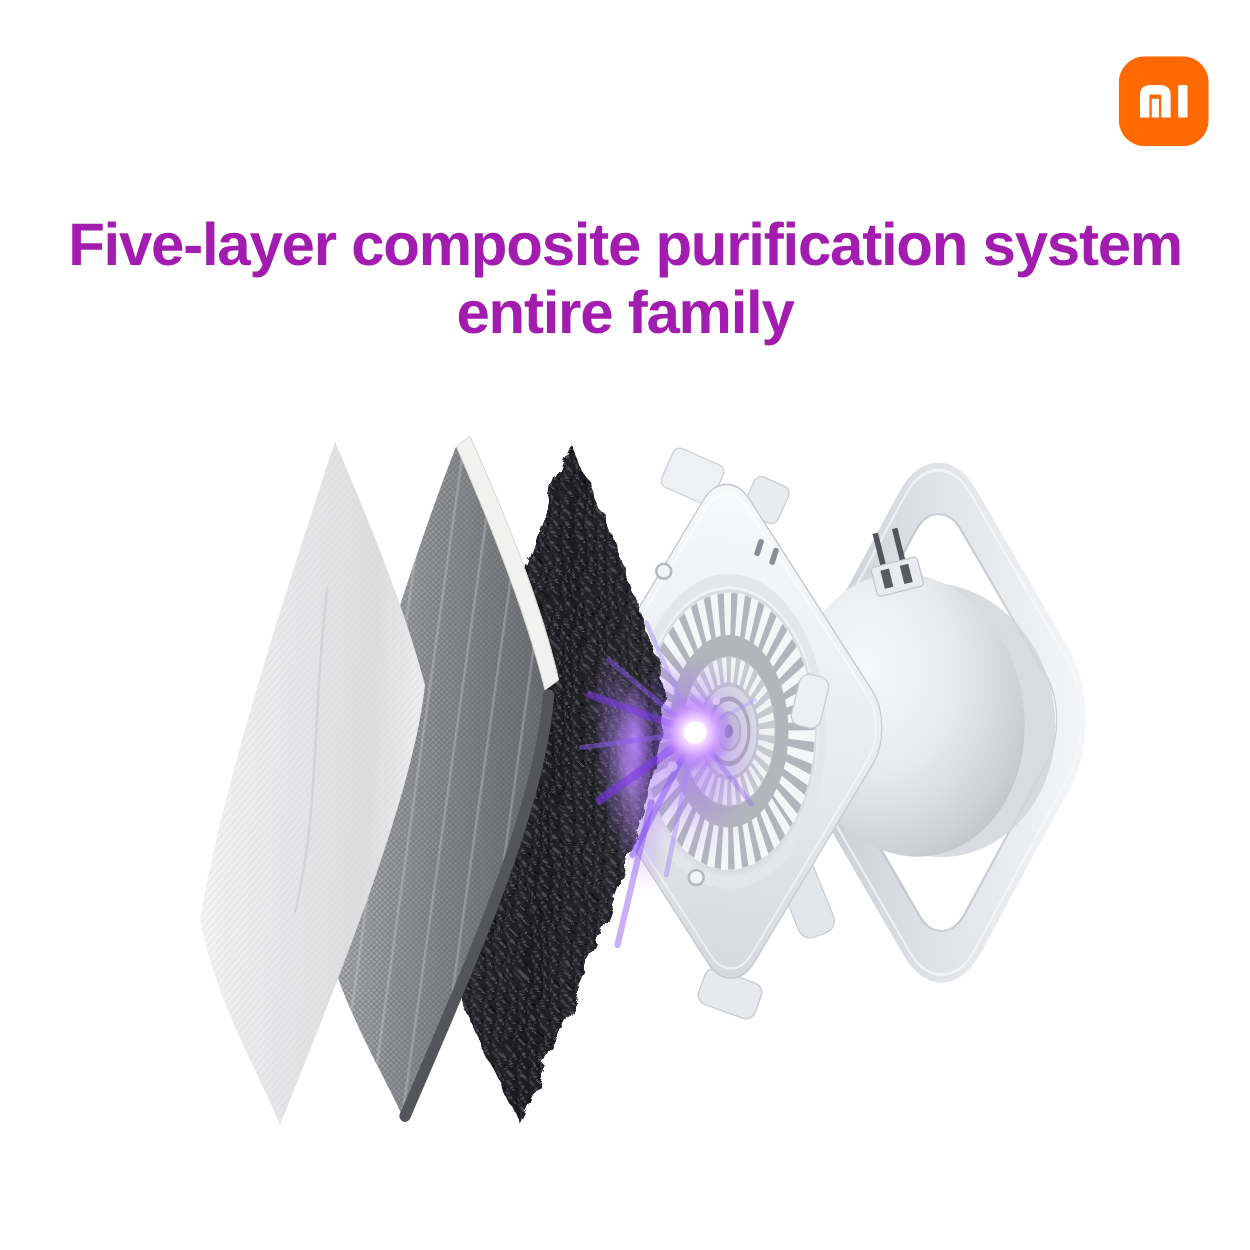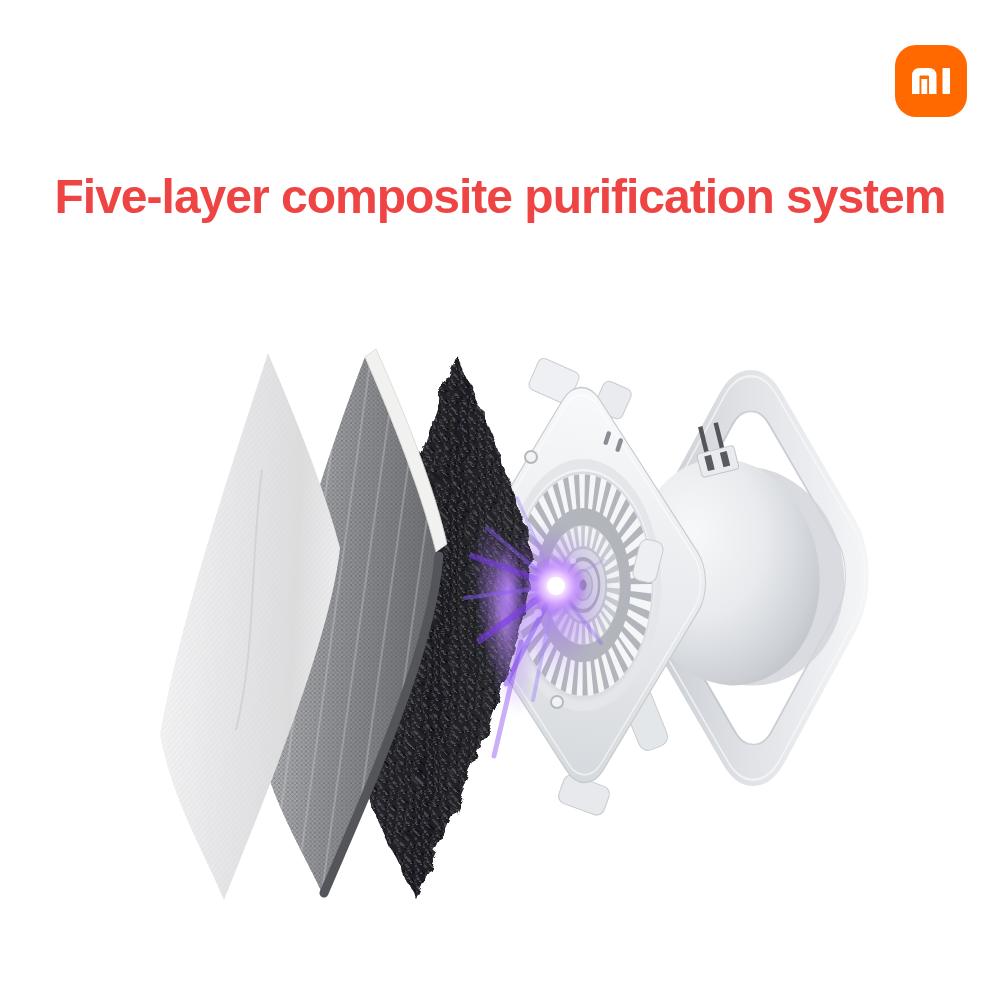--- a/index.html
+++ b/index.html
@@ -6,21 +6,21 @@
   body{
     width:1000px;height:1000px;position:relative;overflow:hidden;
     background:#ffffff;
     font-family:"Liberation Sans", sans-serif;
   }
   .logo{
     position:absolute;left:895px;top:45px;width:72px;height:72px;
   }
   .headline{
     position:absolute;left:0;top:138px;width:1000px;
-    text-align:center;color:#ef4444;
+    text-align:center;color:#a21caf;
     font-size:48px;font-weight:700;line-height:54px;letter-spacing:-1px;
   }
   .headline .hl-line{display:block;}
   .product{
     position:absolute;left:0;top:0;width:1000px;height:1000px;
   }
 </style>
 </head>
 <body>
 
@@ -28,20 +28,21 @@
   <svg width="72" height="72" viewBox="0 0 72 72">
     <rect x="0" y="0" width="72" height="72" rx="21" fill="#ff6900"></rect>
     <path fill="#ffffff" d="M17,49 V31 Q17,23 25,23 H33.5 Q41.5,23 41.5,31 V49 H34 V31.5 Q34,30.5 33,30.5 H25.5 Q24.5,30.5 24.5,31.5 V49 Z"></path>
     <rect x="26.4" y="34" width="5.8" height="15" fill="#ffffff"></rect>
     <rect x="47.5" y="23" width="7.5" height="26" rx="1" fill="#ffffff"></rect>
   </svg>
 </div>
 
 <h1 class="headline">
   <span class="hl-line">Five-layer composite purification system</span>
+  <span class="hl-line">entire family</span>
 </h1>
 
 <div class="product">
 <svg width="1000" height="1000" viewBox="0 0 1000 1000">
   <defs>
     <linearGradient id="gWhiteSheet" x1="0" y1="0" x2="1" y2="0.15">
       <stop offset="0" stop-color="#fafafa"></stop>
       <stop offset="0.45" stop-color="#e9e9eb"></stop>
       <stop offset="0.8" stop-color="#dededf"></stop>
       <stop offset="1" stop-color="#eeeeef"></stop>

